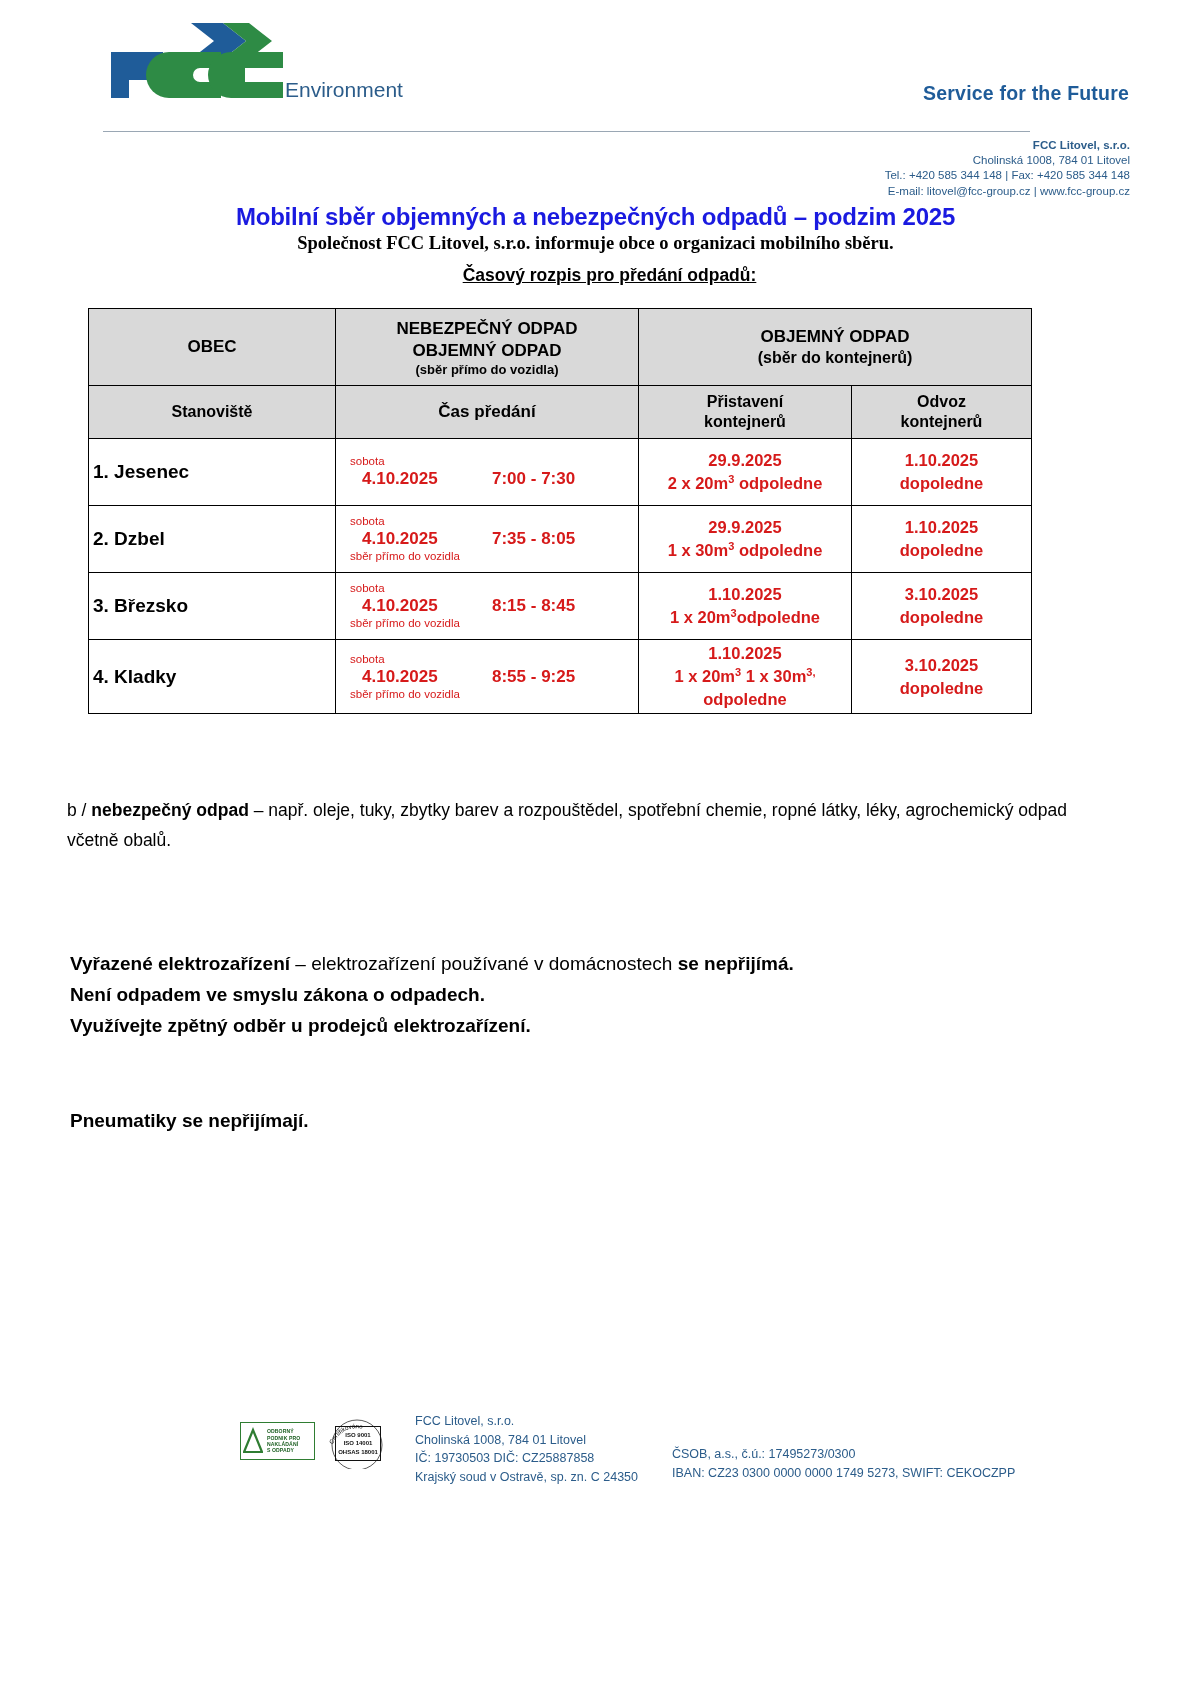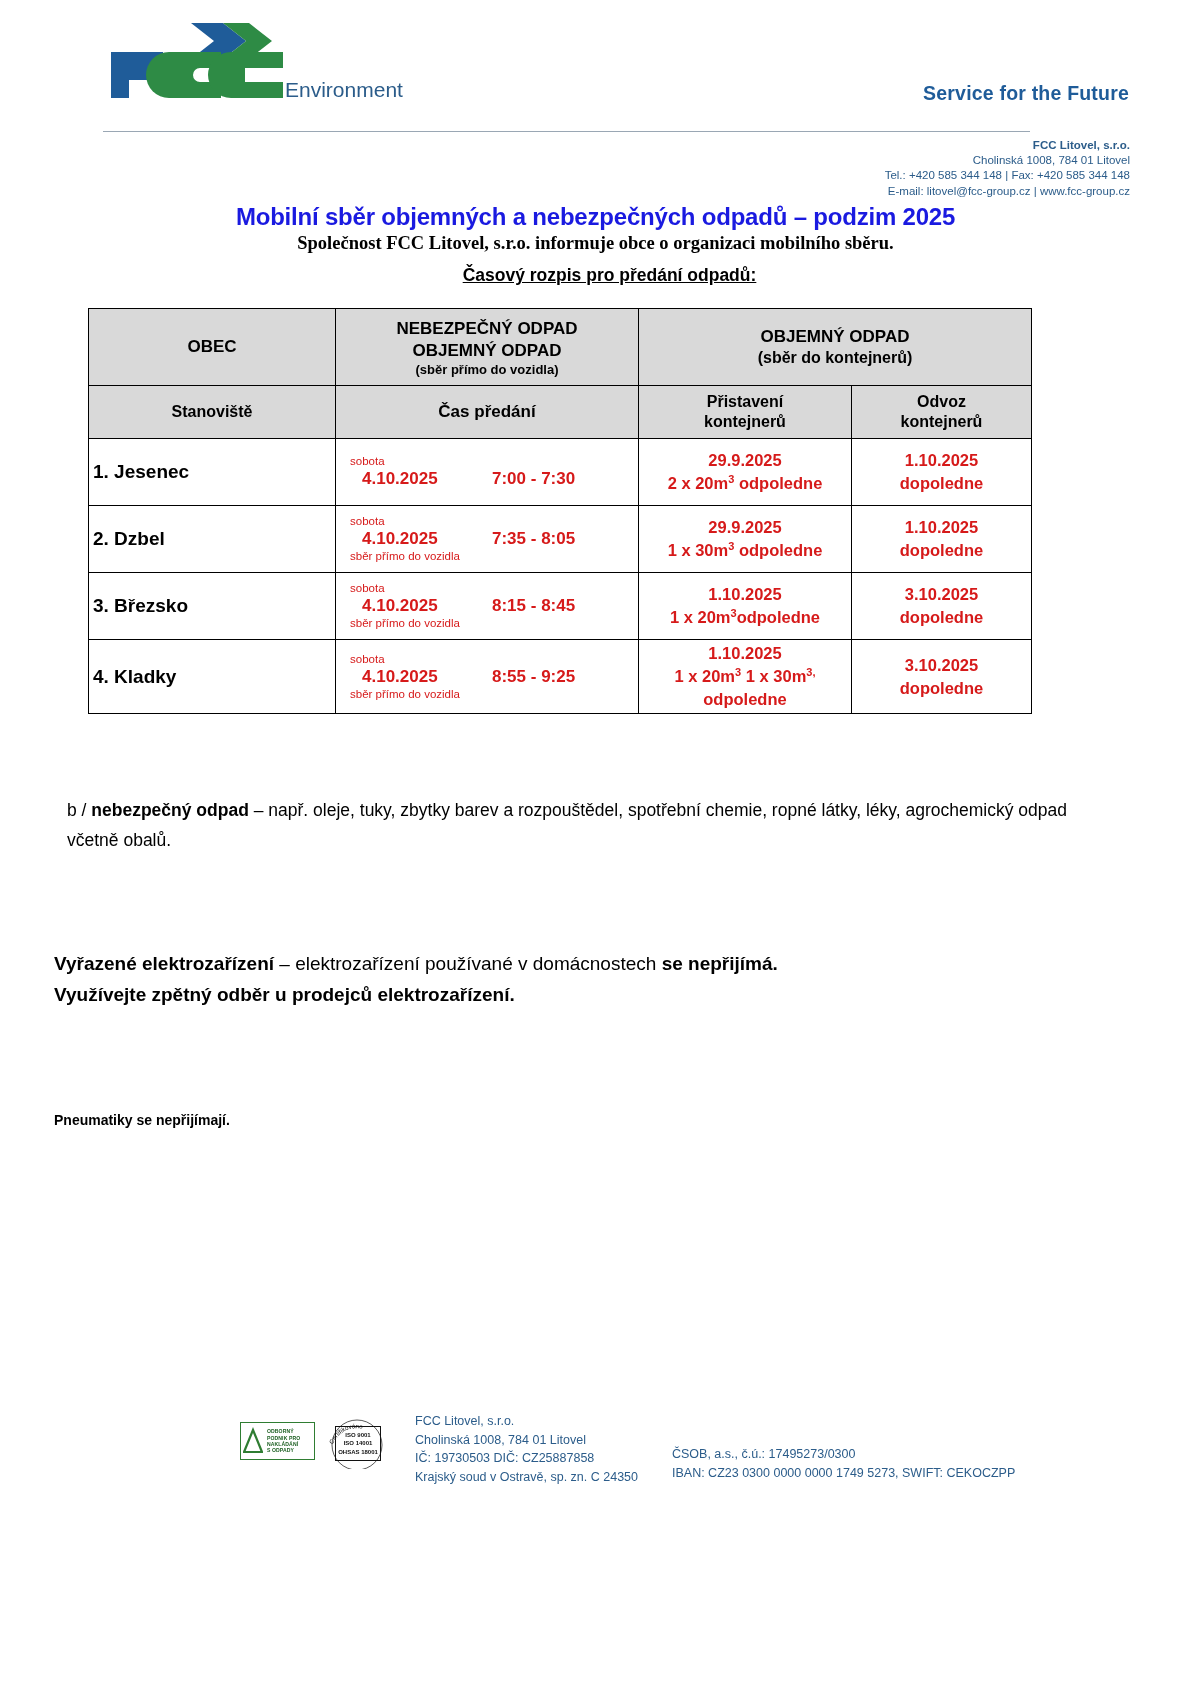--- a/index.html
+++ b/index.html
@@ -176,29 +176,29 @@
     left:67px;
     width:1000px;
     font-size:17.5px;
     line-height:30px;
     color:#000;
   }
   .p-a{top:726px;}
   .p-b{top:795px;}
   .notice{
     position:absolute;
-    left:54px;
+    left:70px;
     width:1010px;
     font-size:19px;
     line-height:31px;
     font-weight:bold;
     color:#000;
   }
   .n1{top:948px;}
-  .n-tires{top:1105px;font-size:14px;font-weight:bold;}
+  .n-tires{top:1105px;font-size:19px;font-weight:bold;}
   .reg{font-weight:normal;}
   .f-badge-green{
     position:absolute;
     left:240px;
     top:1422px;
     width:75px;
     height:38px;
     border:1px solid #2f7d32;
     display:flex;
     align-items:center;
@@ -397,20 +397,21 @@
     </table>
   </div>
 
 
   <div class="body-txt p-b">
     <span>b / </span><b>nebezpečný odpad</b><span> – např. oleje, tuky, zbytky barev a rozpouštědel, spotřební chemie, ropné látky, léky, agrochemický odpad včetně obalů.</span>
   </div>
 
   <div class="notice n1">
     <div><b>Vyřazené elektrozařízení</b><span class="reg"> – elektrozařízení používané v domácnostech </span><b>se nepřijímá</b><b>.</b></div>
+    <div>Není odpadem ve smyslu zákona o odpadech.</div>
     <div>Využívejte zpětný odběr u prodejců elektrozařízení.</div>
   </div>
 
   <div class="notice n-tires">Pneumatiky se nepřijímají.</div>
 
   <div class="f-badge-green">
     <div class="tri">
       <svg width="20" height="30" viewBox="0 0 20 30">
           <polygon points="10,4 19,26 1,26" fill="none" stroke="#2f7d32" stroke-width="2.2"></polygon>
         </svg>

